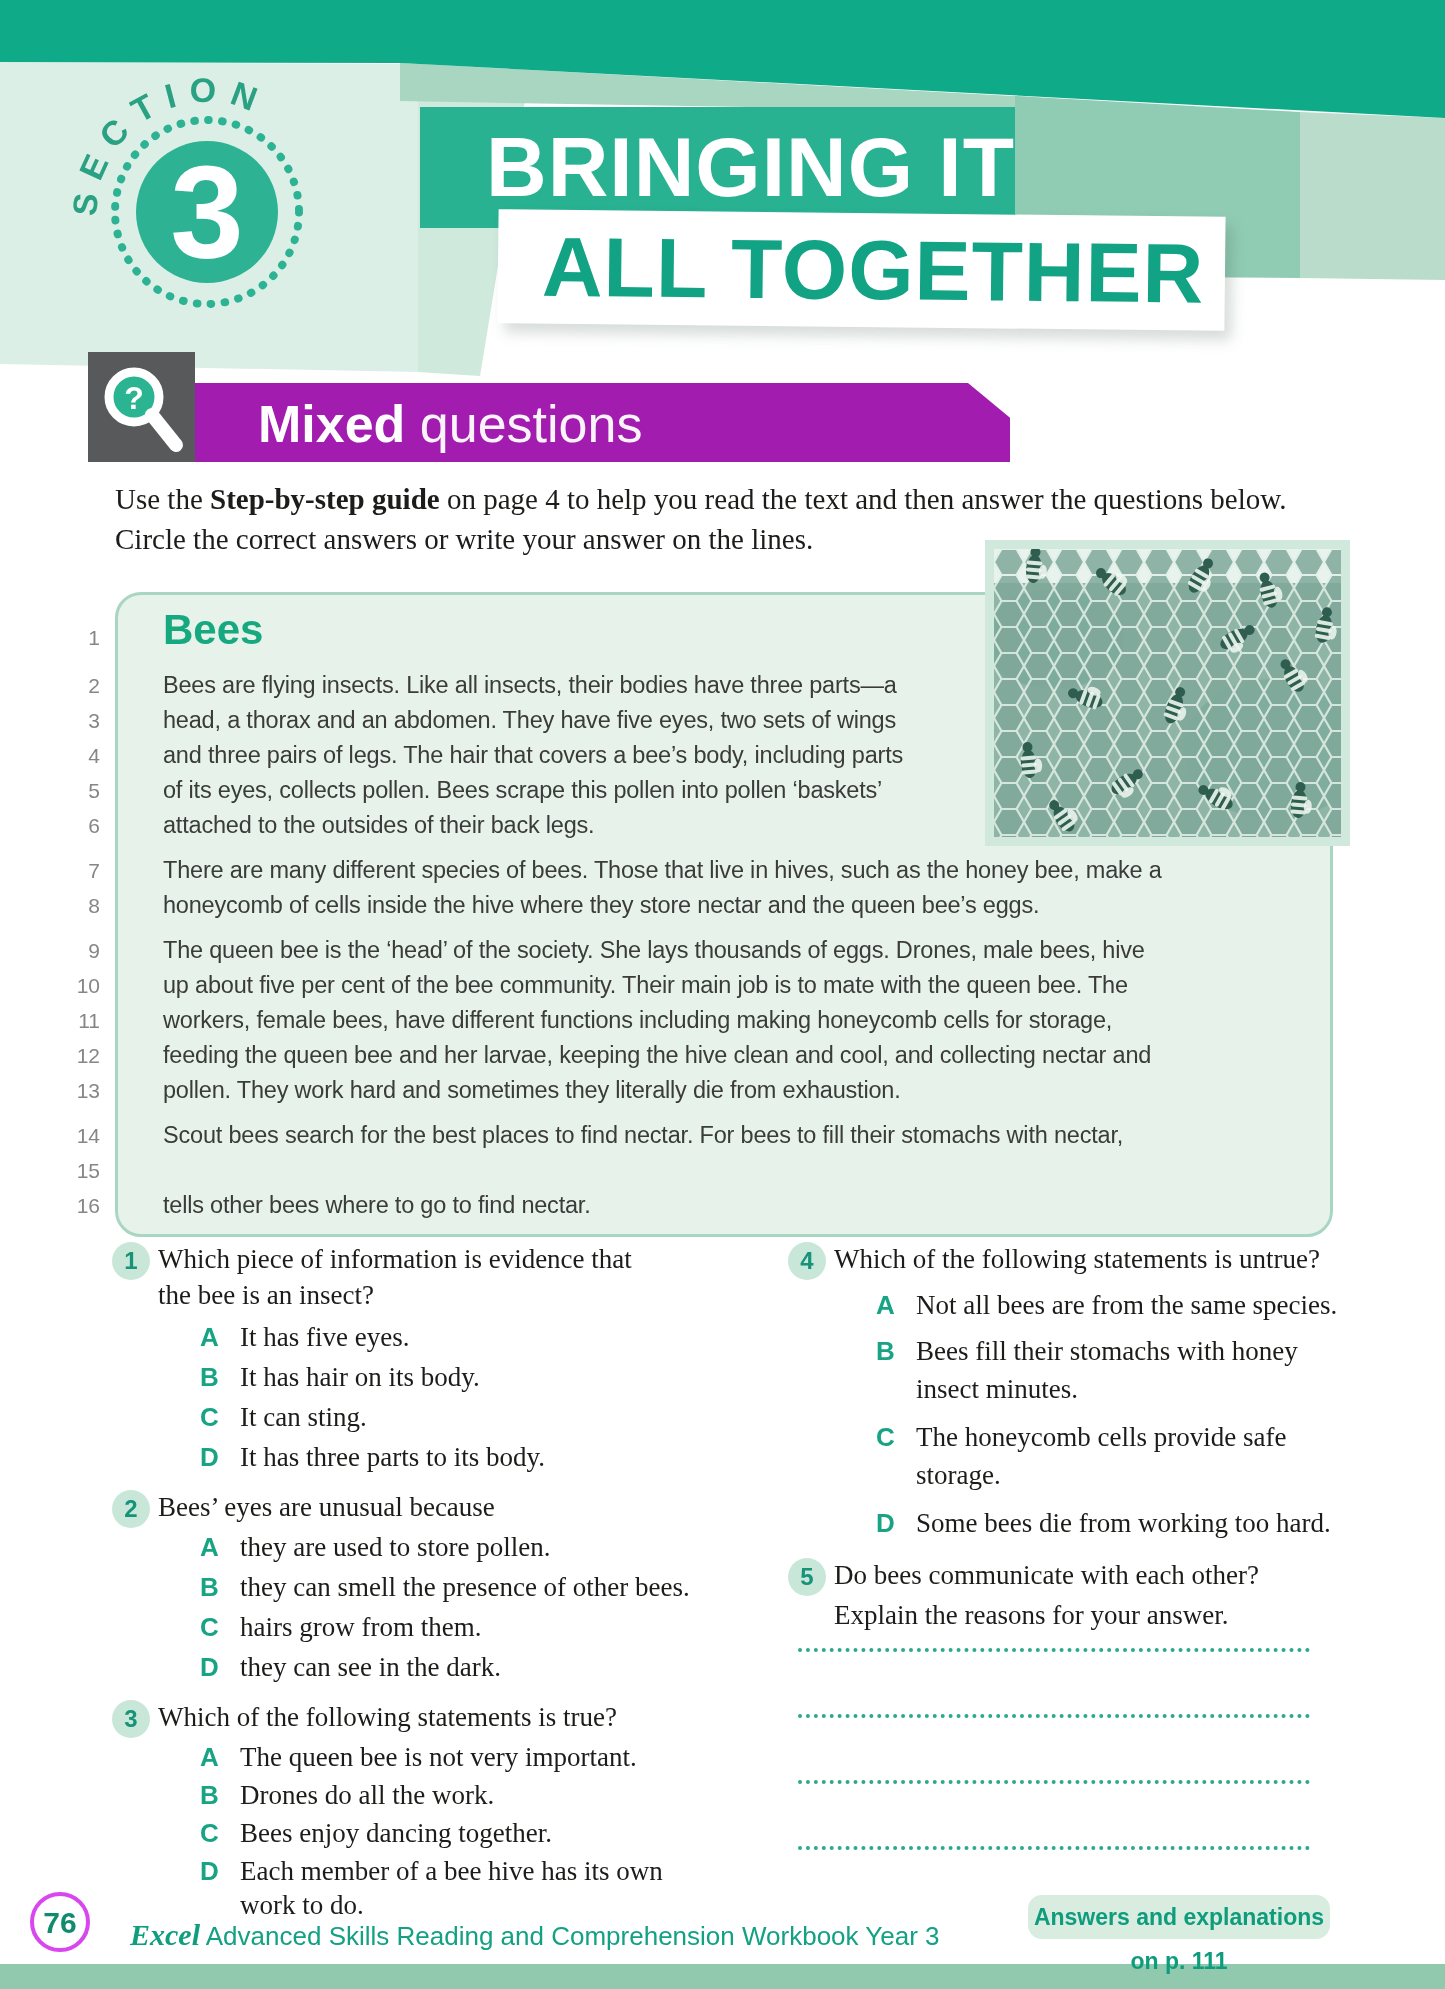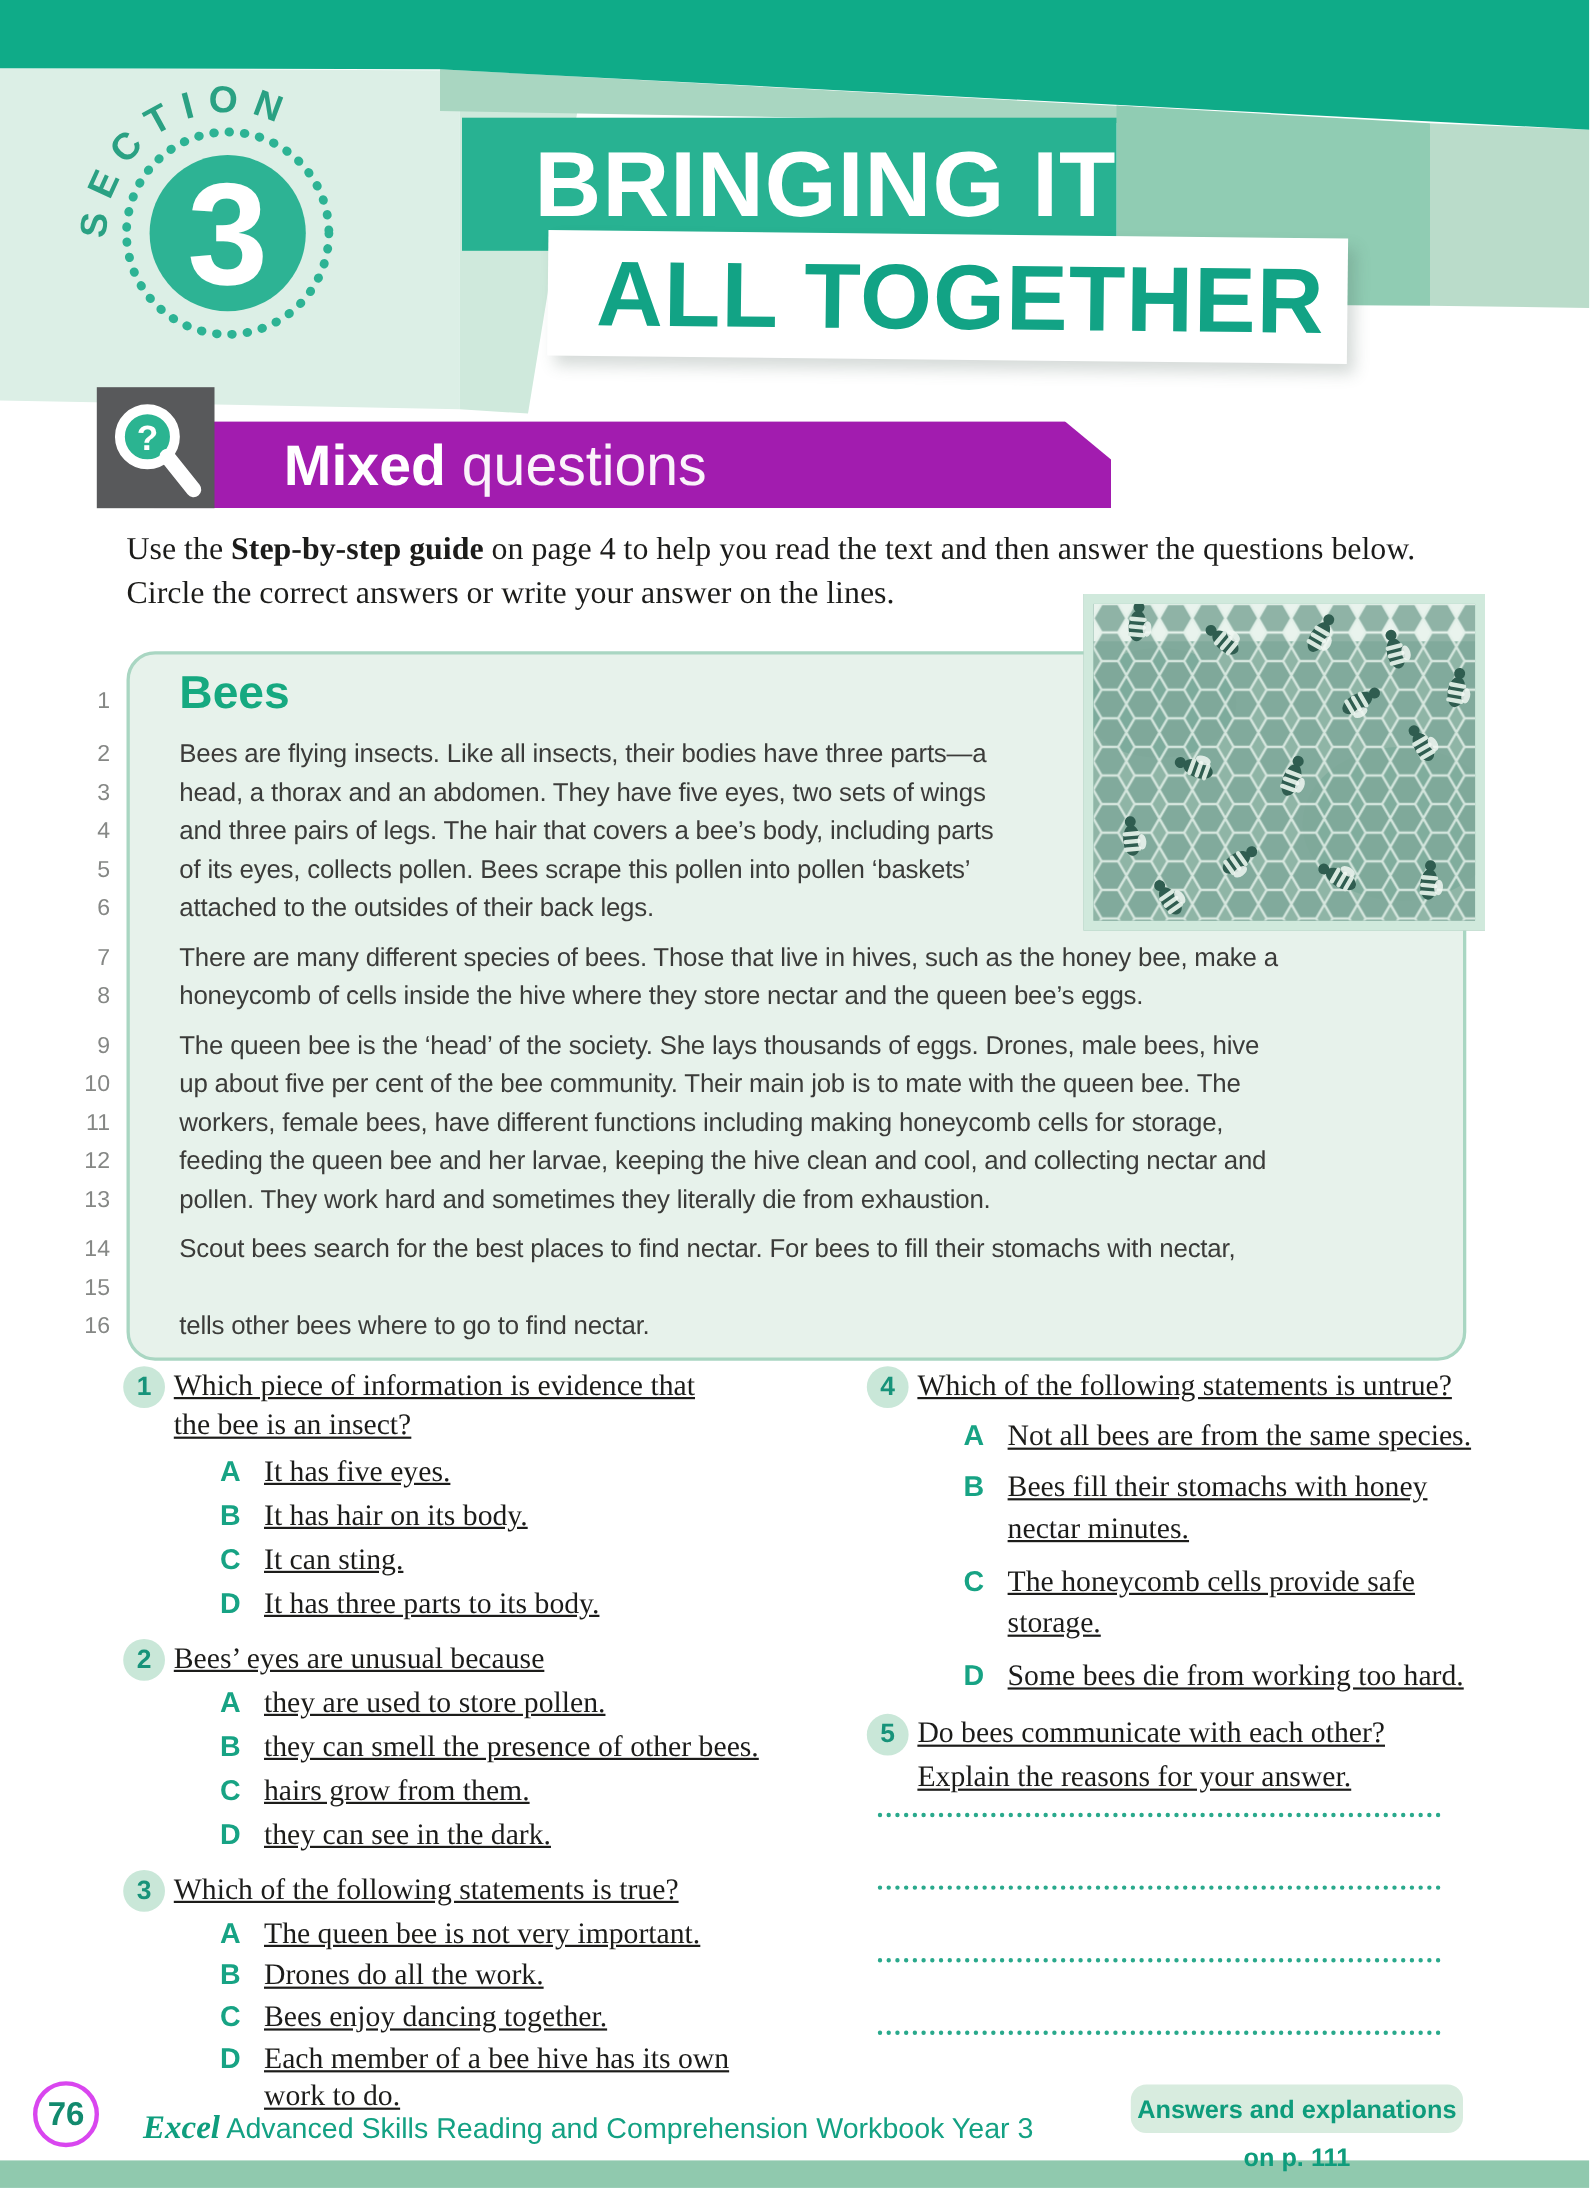--- a/index.html
+++ b/index.html
@@ -37,21 +37,21 @@
         white-space:nowrap;line-height:35px;}
   .lnum{position:absolute;left:52px;width:48px;text-align:right;font-size:21px;color:#858785;
         line-height:35px;}
   #bee-photo{position:absolute;left:985px;top:540px;width:365px;height:306px;background:#92b8aa;
         border:9px solid #d0e9dc;box-sizing:border-box;}
 
   
   .qnum{position:absolute;width:38px;height:38px;border-radius:50%;background:#c9e7d8;color:#17937a;
         font-size:24px;font-weight:bold;text-align:center;line-height:38px;}
   .qtext{position:absolute;font-family:"Liberation Serif",serif;font-size:27px;color:#1c1c1a;
-        line-height:34px;white-space:nowrap;text-decoration:underline;}
+        line-height:34px;white-space:nowrap;}
   .olet{position:absolute;font-size:26px;font-weight:bold;color:#17a384;line-height:34px;}
   .dots{position:absolute;width:512px;border-bottom:4px dotted #2aa98c;}
 
   
   #footer-band{position:absolute;left:0;top:1964px;width:1445px;height:25px;background:#90c9ae;}
   #page-circle{position:absolute;left:30px;top:1892px;width:60px;height:60px;border-radius:50%;
         background:#ffffff;border:4px solid #d946ef;box-sizing:border-box;color:#128a6e;
         font-size:30px;font-weight:bold;text-align:center;line-height:54px;}
   #series{position:absolute;left:130px;top:1918px;white-space:nowrap;}
   #series .ex{font-family:"Liberation Serif",serif;font-style:italic;font-weight:bold;font-size:30px;
@@ -335,21 +335,21 @@
 
   <div class="qnum" style="left:788px;top:1242px">4</div>
   <div class="qtext" style="left:834px;top:1242px">Which of the following statements is untrue?</div>
   <div>
     <div class="olet" style="left:876px;top:1288px">A</div>
     <div class="qtext" style="left:916px;top:1288px">Not all bees are from the same species.</div>
   </div>
   <div>
     <div class="olet" style="left:876px;top:1334px">B</div>
     <div class="qtext" style="left:916px;top:1334px">Bees fill their stomachs with honey</div>
-    <div class="qtext" style="left:916px;top:1372px">nectar minutes.</div>
+    <div class="qtext" style="left:916px;top:1372px">insect minutes.</div>
   </div>
   <div>
     <div class="olet" style="left:876px;top:1420px">C</div>
     <div class="qtext" style="left:916px;top:1420px">The honeycomb cells provide safe</div>
     <div class="qtext" style="left:916px;top:1458px">storage.</div>
   </div>
   <div>
     <div class="olet" style="left:876px;top:1506px">D</div>
     <div class="qtext" style="left:916px;top:1506px">Some bees die from working too hard.</div>
   </div>

